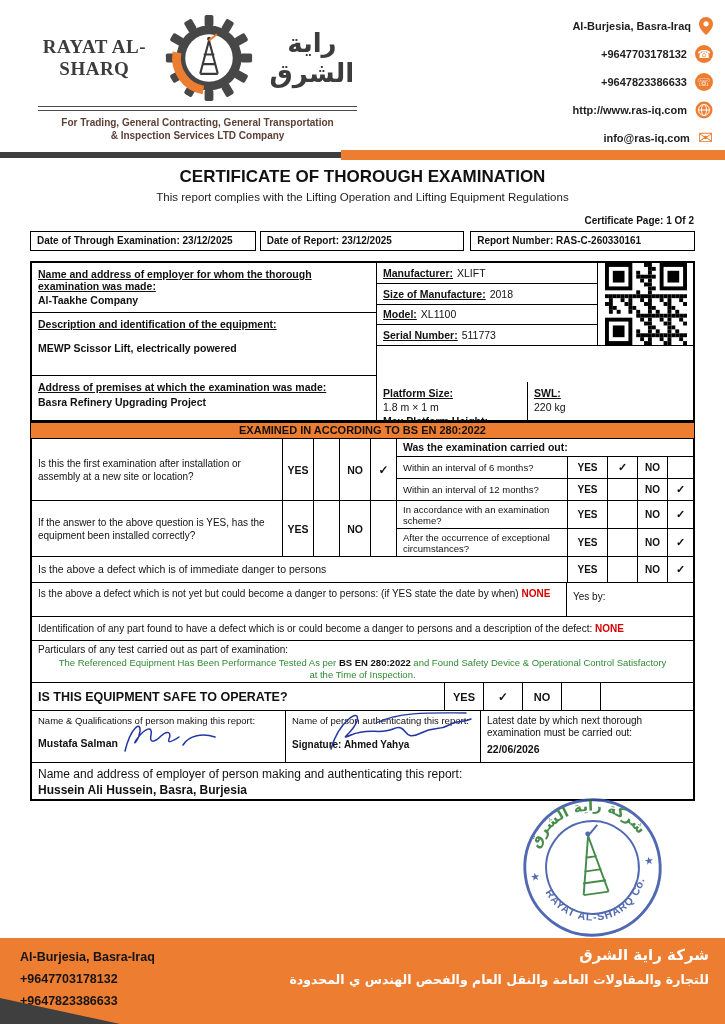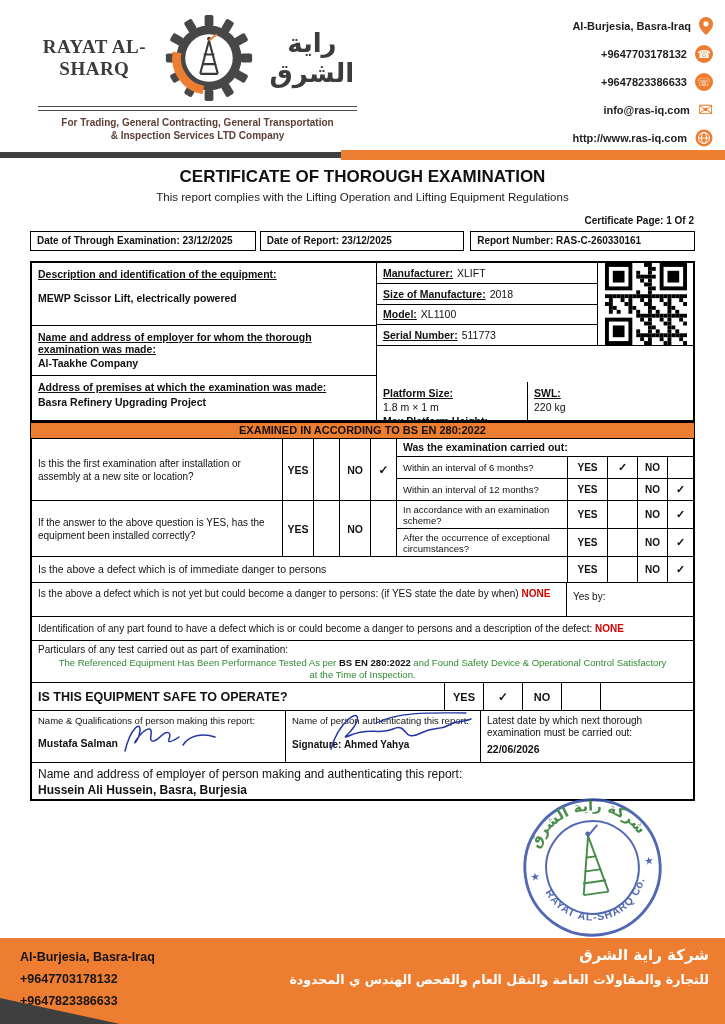--- a/index.html
+++ b/index.html
@@ -159,32 +159,32 @@
       </div>
       <div class="contact-row">
         <span class="contact-text">+9647703178132</span>
         <span class="icon-circle">☎</span>
       </div>
       <div class="contact-row">
         <span class="contact-text">+9647823386633</span>
         <span class="icon-circle">☏</span>
       </div>
       <div class="contact-row">
-        <span class="contact-text">info@ras-iq.com</span>
-        <span class="icon-plain">✉</span>
-      </div>
-      <div class="contact-row">
         <span class="contact-text">http://www.ras-iq.com</span>
         <svg width="18" height="18" viewBox="0 0 18 18">
           <circle cx="9" cy="9" r="8.5" fill="#ED7D31"></circle>
           <circle cx="9" cy="9" r="5.5" fill="none" stroke="#fff" stroke-width="1"></circle>
           <ellipse cx="9" cy="9" rx="2.5" ry="5.5" fill="none" stroke="#fff" stroke-width="1"></ellipse>
           <line x1="3.5" y1="9" x2="14.5" y2="9" stroke="#fff" stroke-width="1"></line>
         </svg>
       </div>
+      <div class="contact-row">
+        <span class="contact-text">info@ras-iq.com</span>
+        <span class="icon-plain">✉</span>
+      </div>
     </div>
   </div>
 
   <div class="sep-bar">
     <div class="sep-dark"></div>
     <div class="sep-orange"></div>
   </div>
 
   <div class="title-main">CERTIFICATE OF THOROUGH EXAMINATION</div>
   <div class="title-sub">This report complies with the Lifting Operation and Lifting Equipment Regulations</div>
@@ -200,27 +200,27 @@
       <span>23/12/2025</span>
     </div>
     <div class="info-box ib3">
       <span>Report Number:</span>
       <span>RAS-C-260330161</span>
     </div>
   </div>
 
   <div class="equip">
     <div class="eq-left">
+      <div class="eq-sec eq-sec2">
+        <div class="eq-label">Name and address of employer for whom the thorough examination was made:</div>
+        <div class="eq-value mt2">Al-Taakhe Company</div>
+      </div>
       <div class="eq-sec eq-sec1">
         <div class="eq-label">Description and identification of the equipment:</div>
         <div class="eq-value mt12">MEWP Scissor Lift, electrically powered</div>
-      </div>
-      <div class="eq-sec eq-sec2">
-        <div class="eq-label">Name and address of employer for whom the thorough examination was made:</div>
-        <div class="eq-value mt2">Al-Taakhe Company</div>
       </div>
       <div class="eq-sec eq-sec3">
         <div class="eq-label">Address of premises at which the examination was made:</div>
         <div class="eq-value mt3">Basra Refinery Upgrading Project</div>
       </div>
     </div>
     <div class="eq-right">
       <div class="eq-top">
         <div class="mfg-list">
           <div class="mfg-row">

